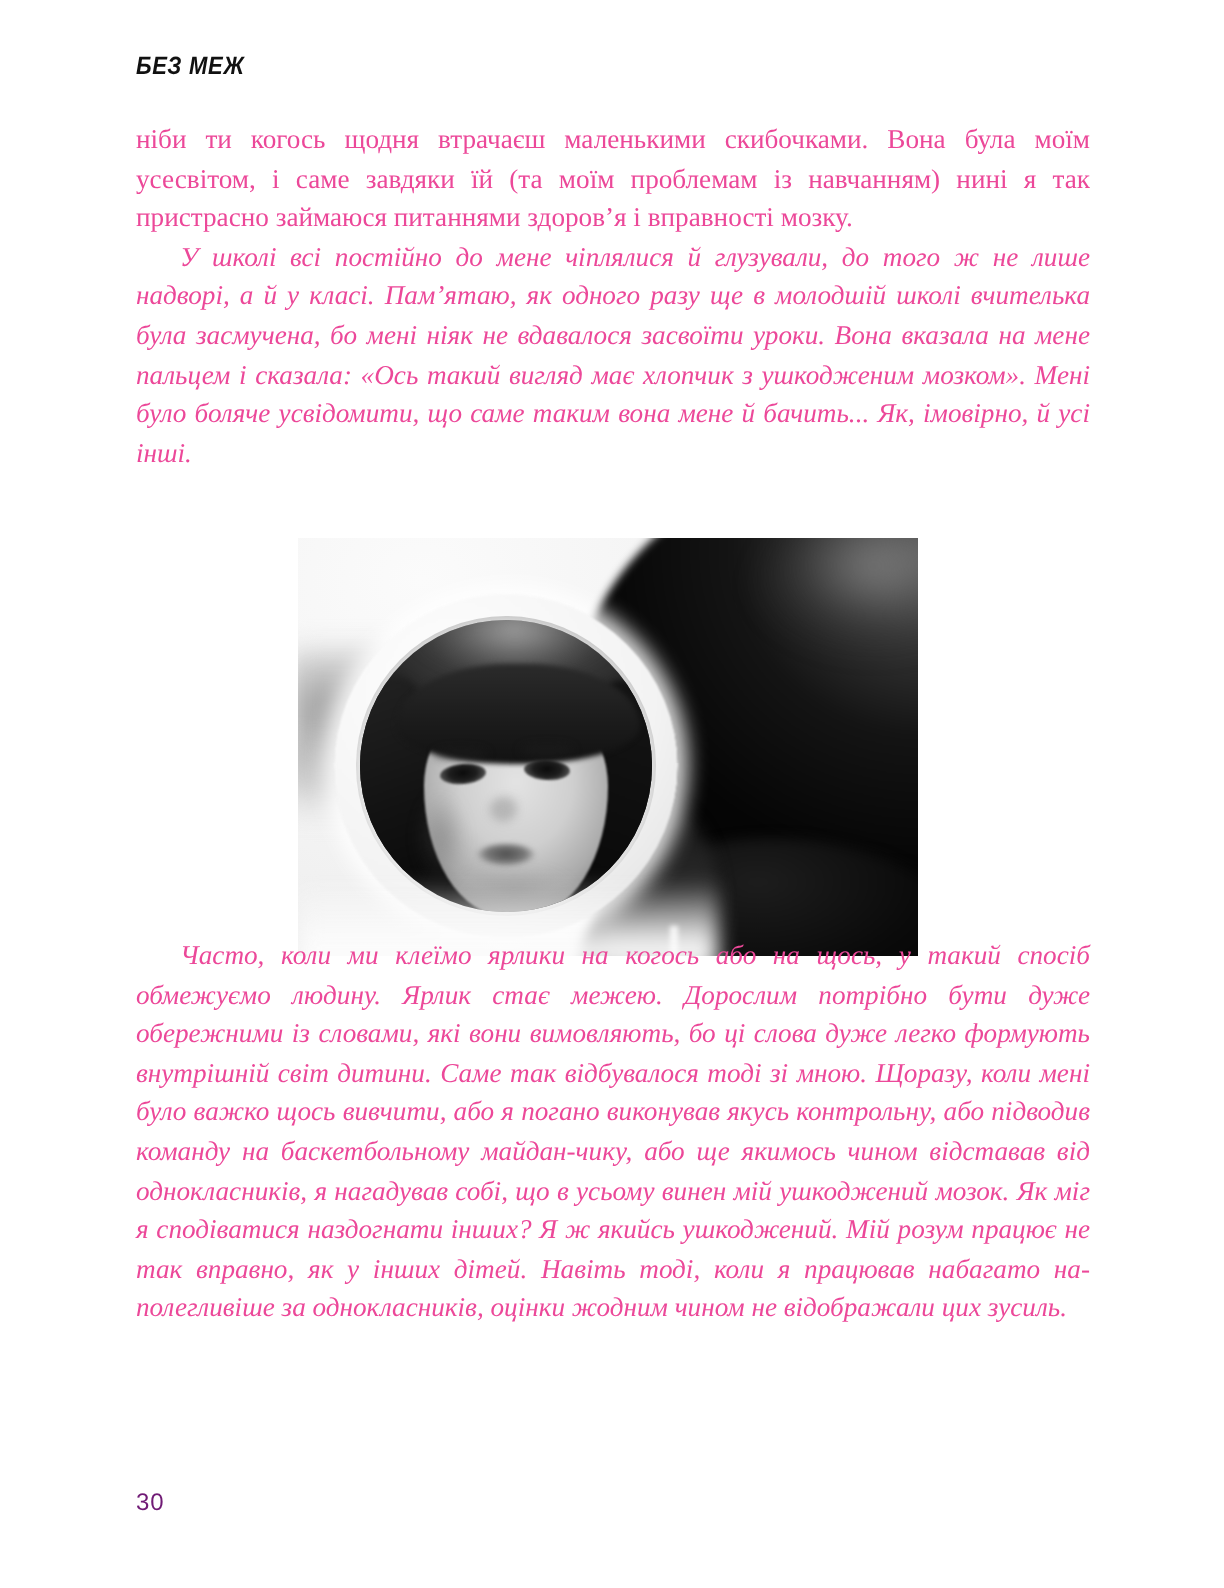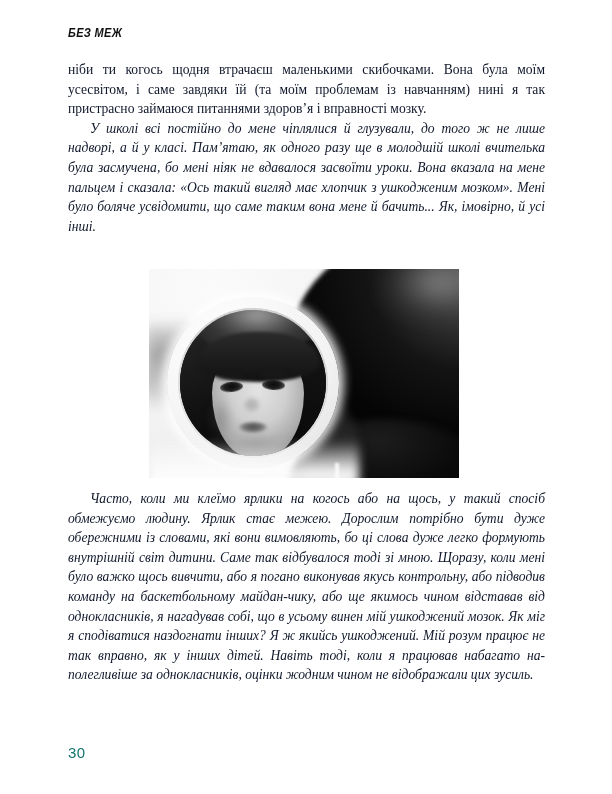--- a/index.html
+++ b/index.html
@@ -36,36 +36,36 @@
   .text-col {
     position: absolute;
     left: 68px;
     top: 60px;
     width: 477px;
   }
   p.body-par {
     margin: 0;
     font-size: 13.6px;
     line-height: 19.6px;
-    color: #0f172a;
+    color: #ec4899;
     text-align: justify;
     text-justify: inter-word;
     hyphens: manual;
     -webkit-hyphens: manual;
   }
   p.body-par.indent {
     text-indent: 22px;
     font-style: italic;
   }
 
   
   .text-col-2 {
     position: absolute;
     left: 68px;
-    top: 489px;
+    top: 468px;
     width: 477px;
   }
 
   
   .figure {
     position: absolute;
     left: 149px;
     top: 269px;
     width: 310px;
     height: 209px;
@@ -316,22 +316,22 @@
     background: linear-gradient(180deg, rgba(255,255,255,0) 0%, rgba(252,252,252,0.95) 70%);
     filter: blur(5px);
   }
 
   
   .folio {
     position: absolute;
     left: 68px;
     top: 744px;
     font-family: "Liberation Sans", "DejaVu Sans", sans-serif;
-    font-size: 15px;
-    color: #0f766e;
+    font-size: 12px;
+    color: #701a75;
     letter-spacing: 0.4px;
   }
 </style>
 </head>
 <body>
 
 <div class="page">
 
   <div class="running-head">БЕЗ МЕЖ</div>
 

